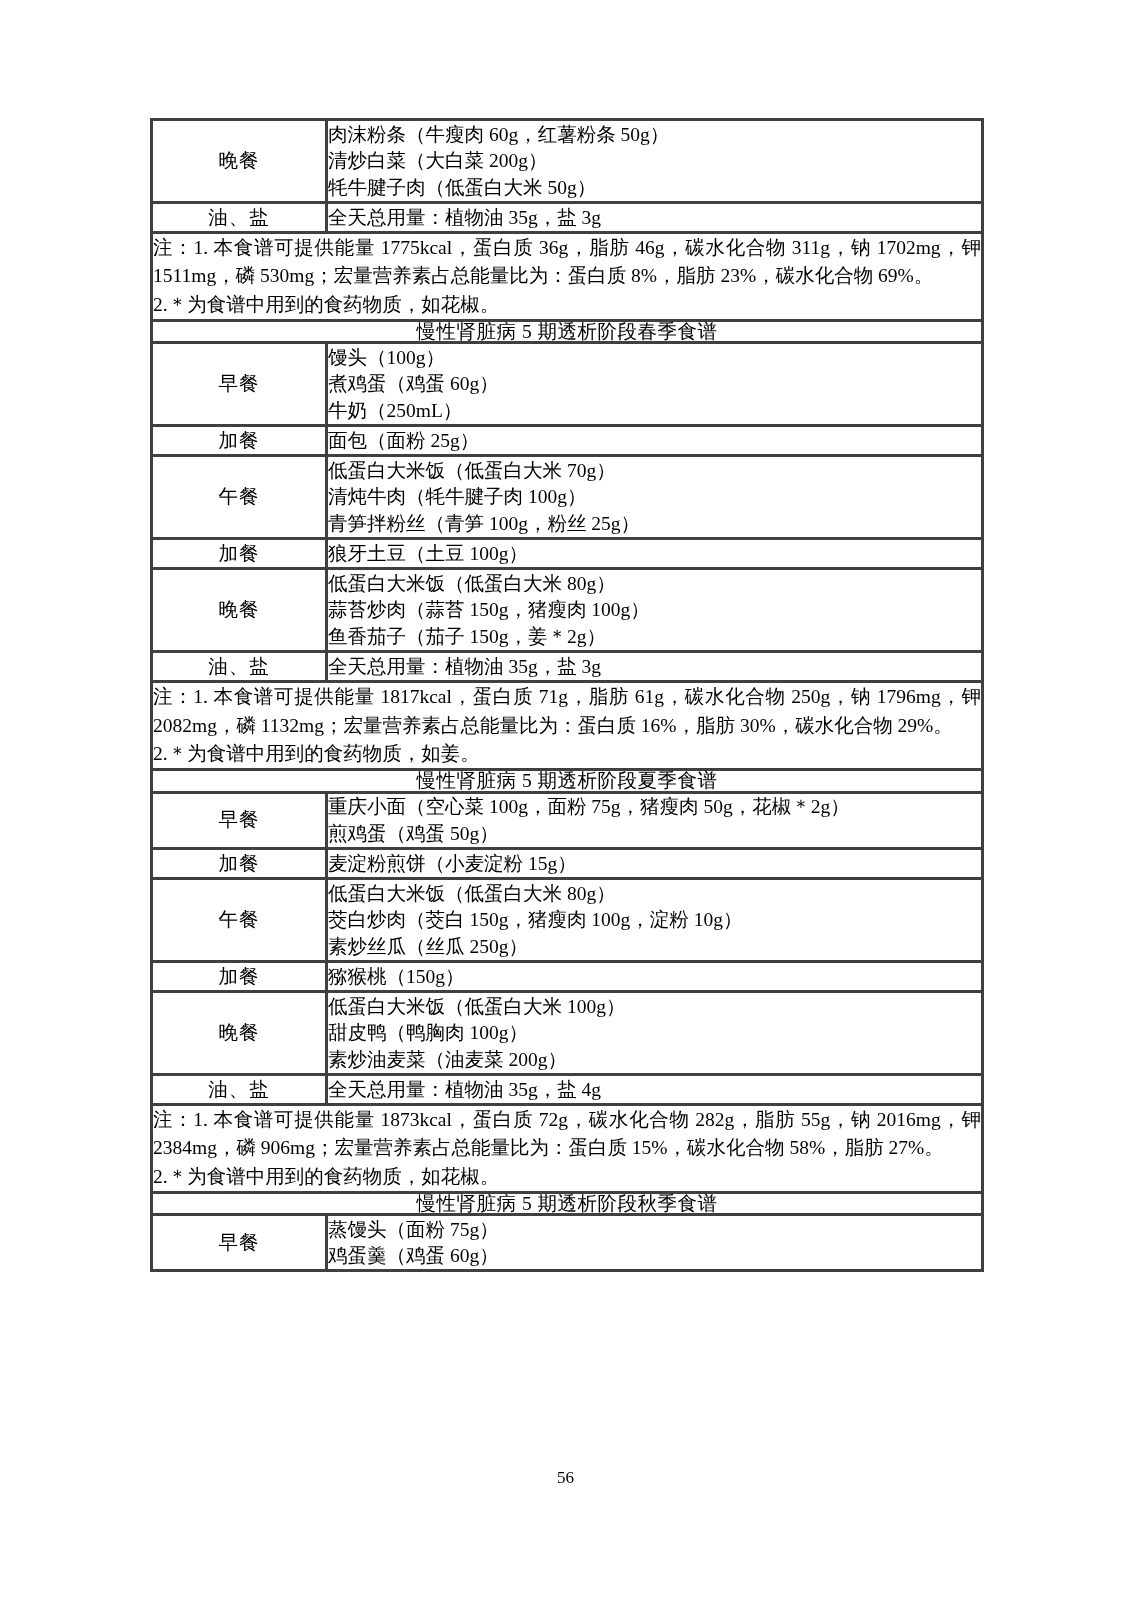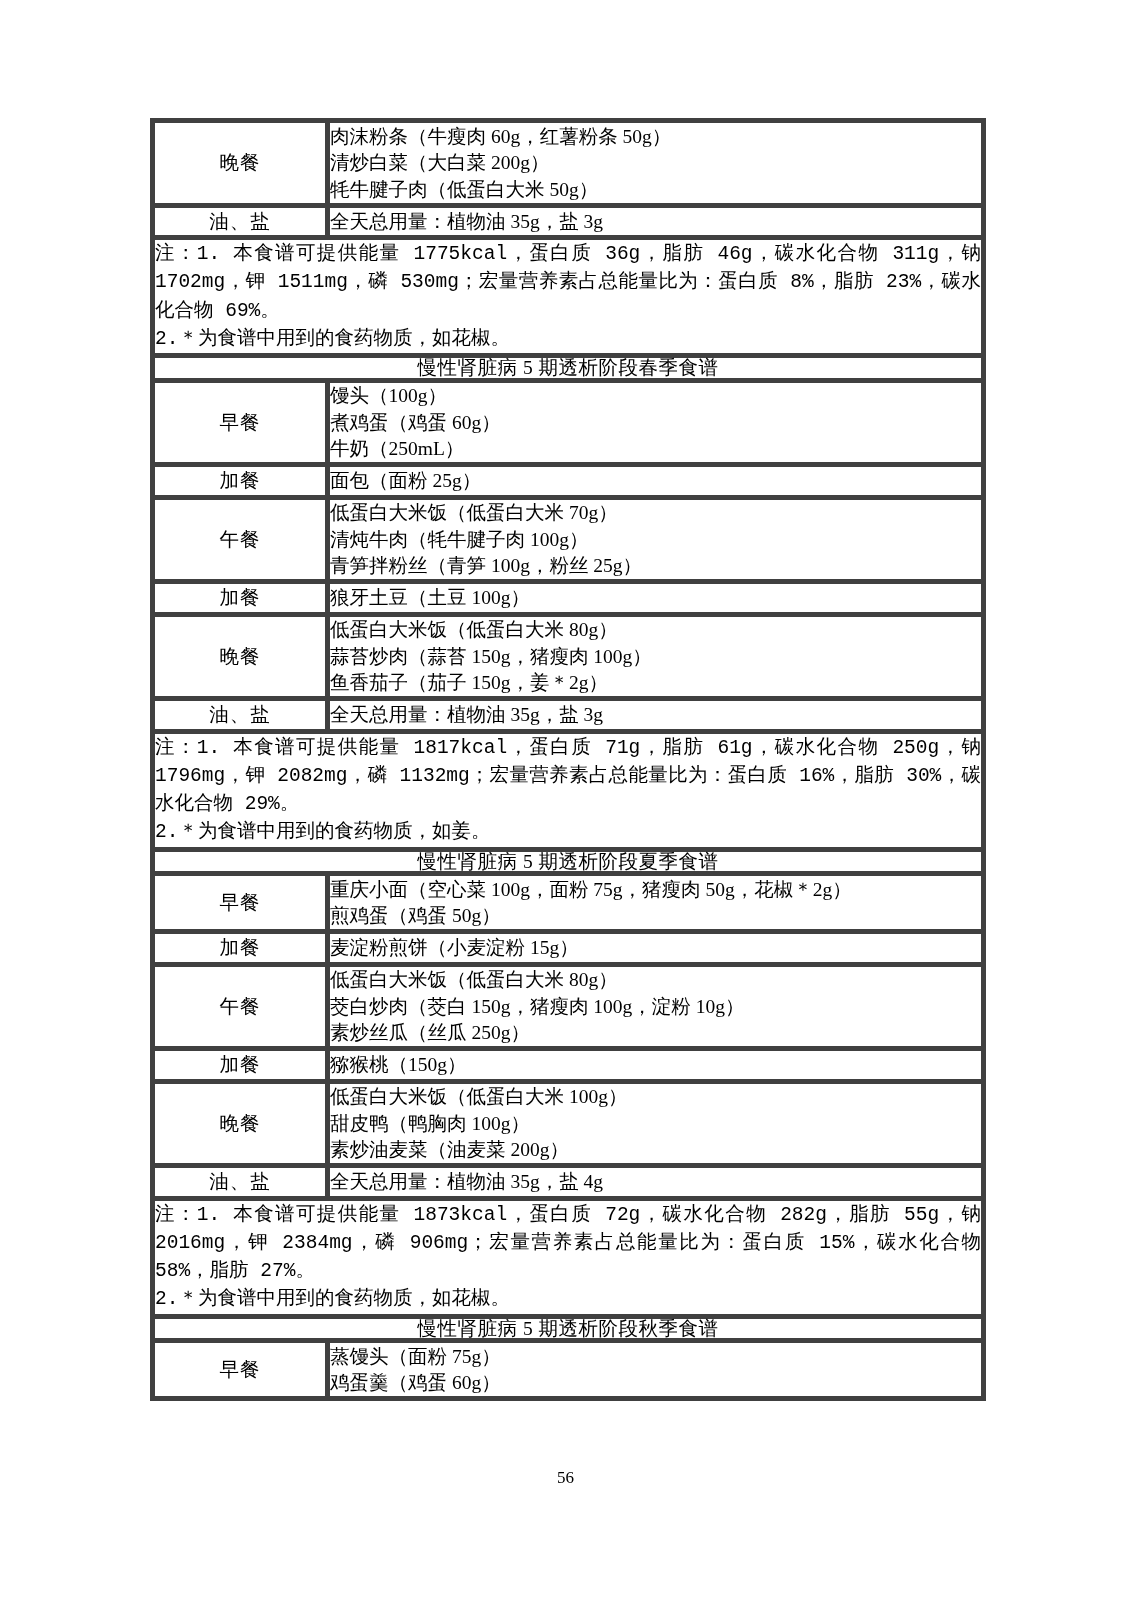--- a/index.html
+++ b/index.html
@@ -22,21 +22,21 @@
     padding: 118px 150px 0 150px;
   }
   table.doc-table {
     width: 831px;
     border-collapse: collapse;
     table-layout: fixed;
     font-size: 19.5px;
     line-height: 1.0;
   }
   table.doc-table td {
-    border: 5px solid #404040;
+    border: 3px solid #404040;
     padding: 0;
     vertical-align: middle;
   }
   .col-label { width: 175px; }
   .col-content { width: 656px; }
 
   .meal-label {
     text-align: center;
     font-size: 19.5px;
     letter-spacing: 1px;
@@ -52,21 +52,20 @@
   .one-line td {
     padding: 0;
   }
   .one-line .meal-items .line {
     padding: 4px 0;
   }
   .note-cell {
     padding: 9px 12px 10px 12px;
     line-height: 1.45;
     text-align: justify;
-    font-family: Liberation Mono, monospace;
   }
   .note-cell p {
     margin: 0;
   }
   .section-title td {
     text-align: center;
     font-weight: normal;
     padding: 7px 0 8px 0;
     font-size: 19.5px;
     letter-spacing: 0.5px;

